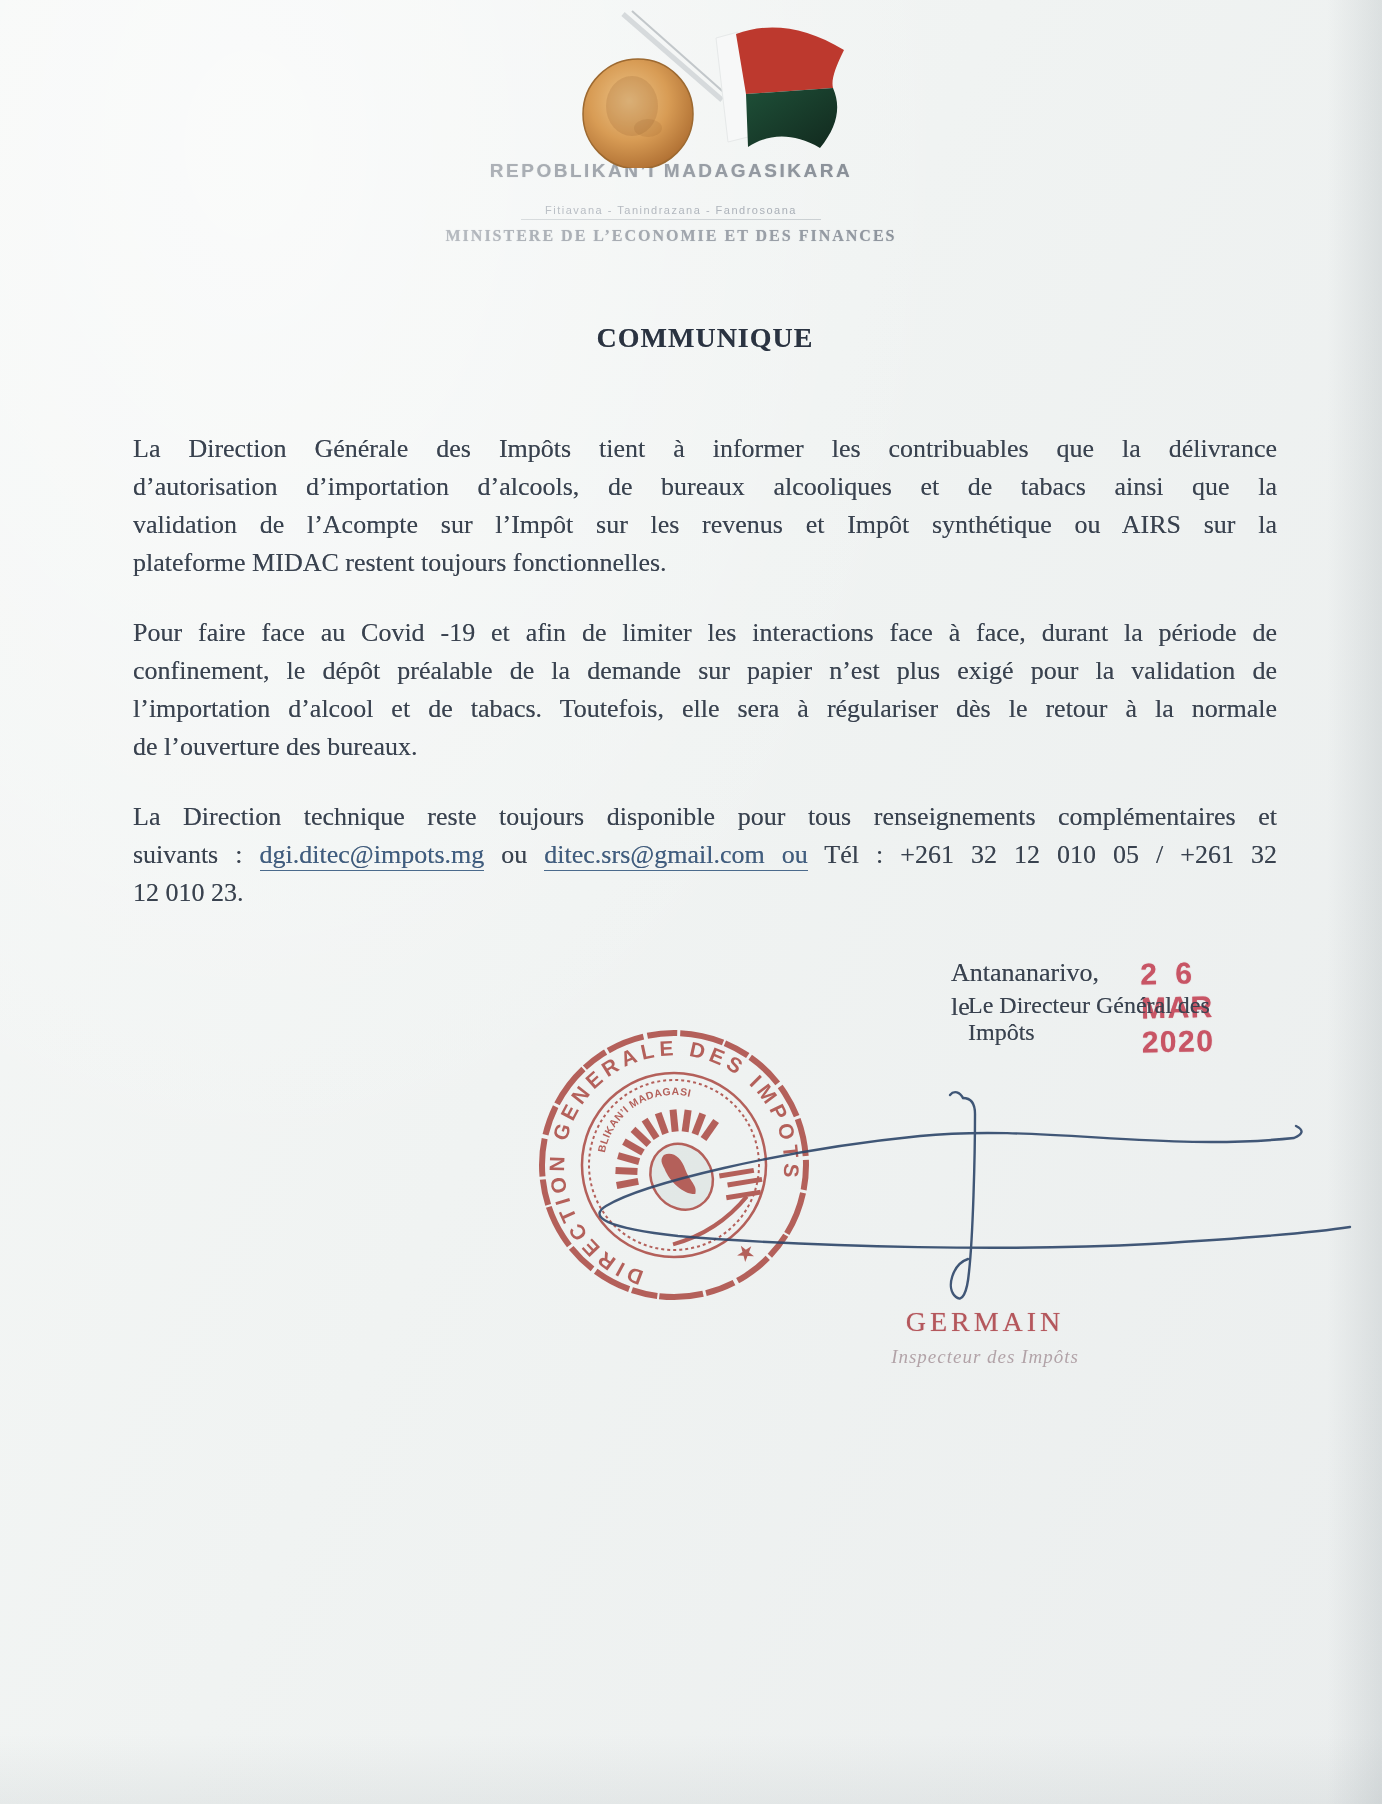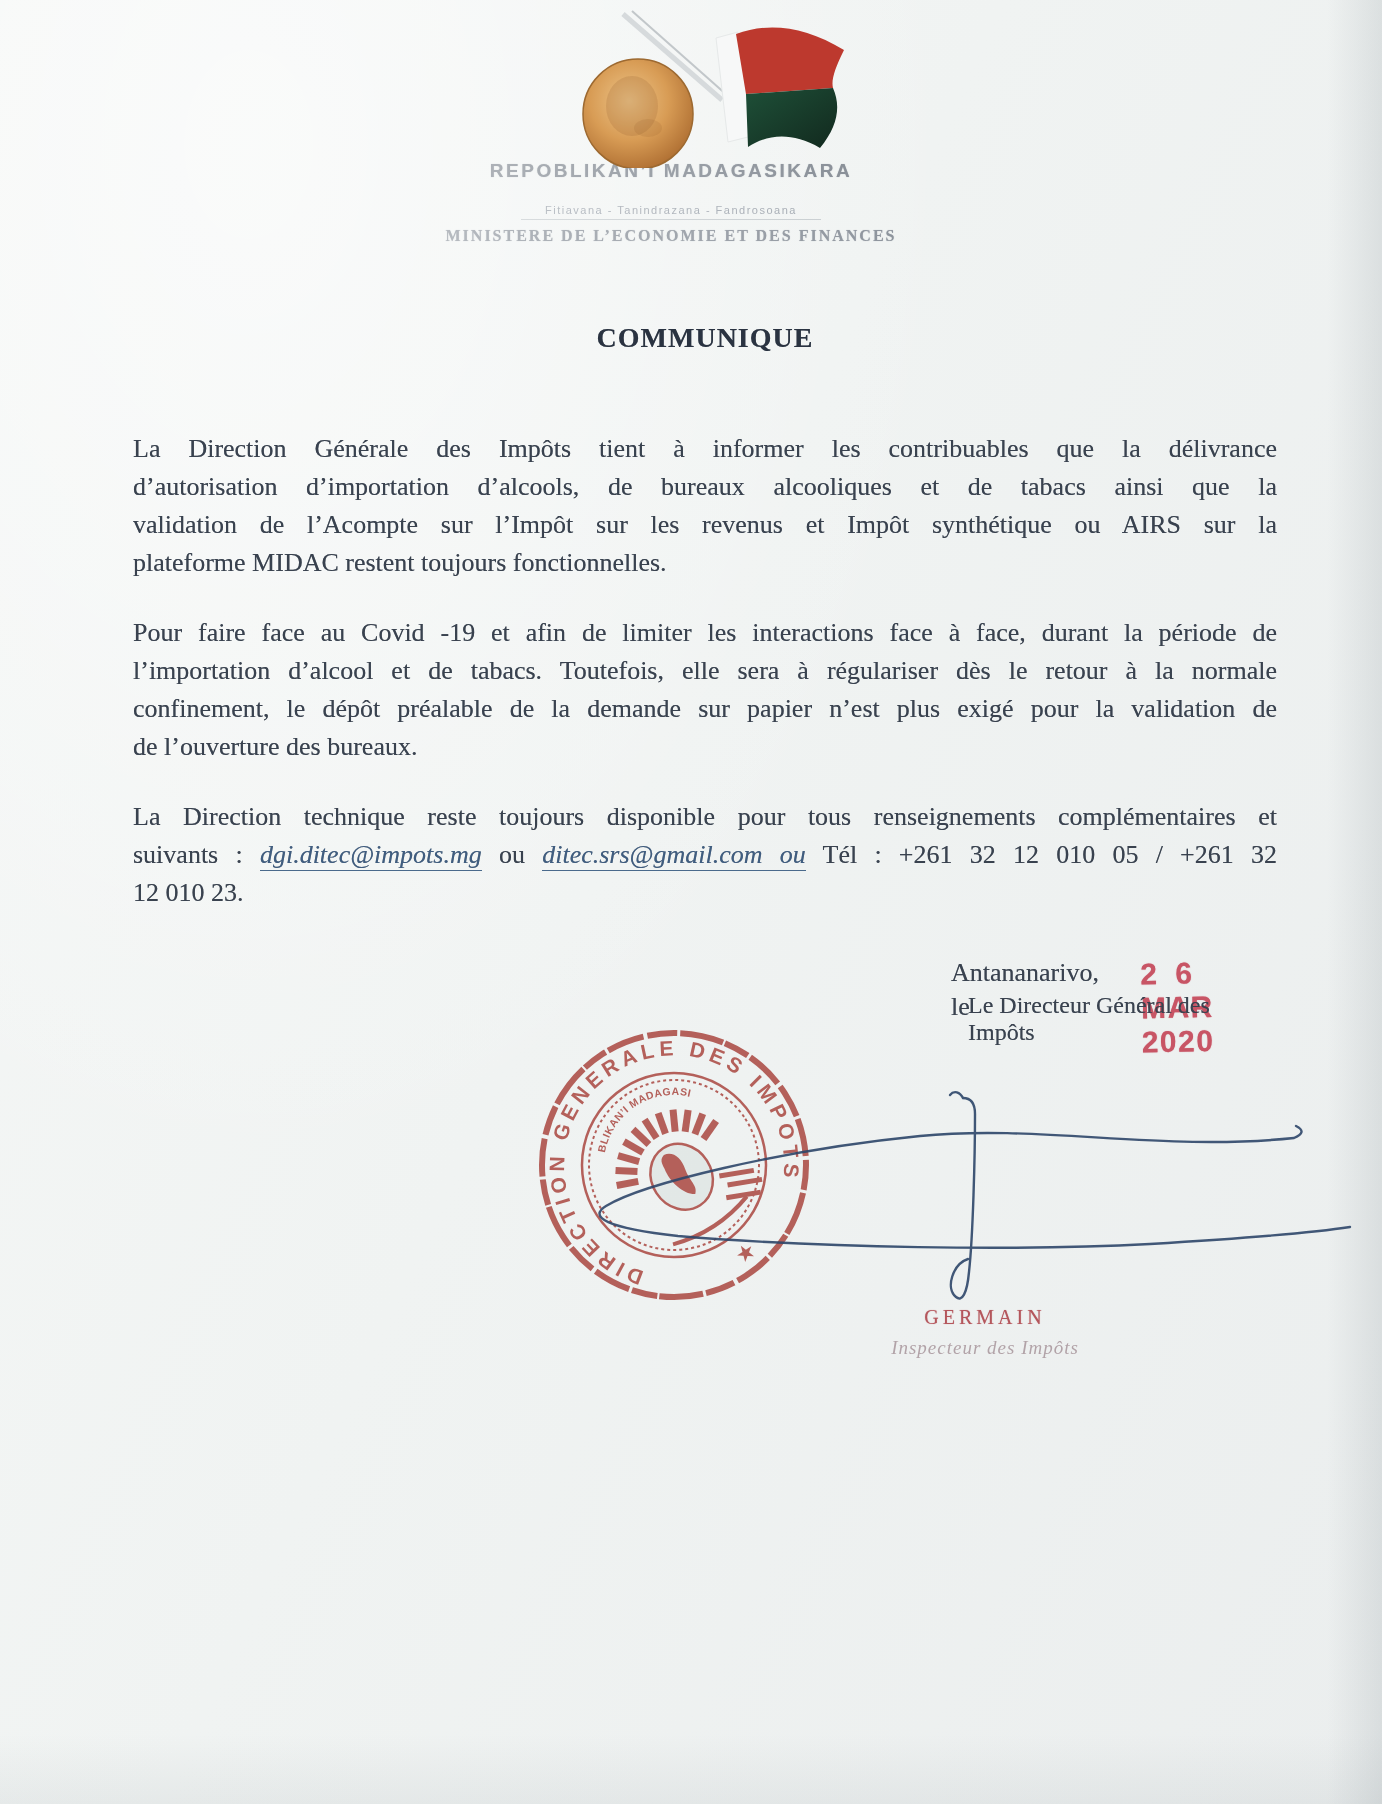--- a/index.html
+++ b/index.html
@@ -22,30 +22,30 @@
   
   .content{position:absolute;left:133px;top:0;width:1144px;z-index:2;
            text-shadow:0 0 .6px rgba(57,66,79,.55);}
   .title{position:absolute;top:322px;width:100%;text-align:center;font-weight:bold;
          font-size:28px;letter-spacing:1px;color:#2a3341;}
   .paras{position:absolute;top:430px;width:100%;font-size:26px;}
   .para{margin:0 0 32px 0;}
   .line{height:38px;line-height:38px;text-align:justify;text-align-last:justify;
         white-space:normal;}
   .line.last{text-align:right;text-align-last:left;}
-  .email{color:#3f5d80;border-bottom:1.6px solid #4a6a8c;padding-bottom:1px;cursor:pointer;font-style:italic;}
+  .email{color:#3f5d80;border-bottom:1.6px solid #4a6a8c;padding-bottom:1px;cursor:pointer;}
   .date-row{position:absolute;left:818px;top:956px;display:flex;align-items:flex-start;gap:42px;z-index:2;}
   .place{font-size:26px;line-height:34px;text-shadow:0 0 .6px rgba(57,66,79,.55);}
   .date-stamp{font-family:"Liberation Sans",sans-serif;font-weight:bold;font-size:30px;
         color:#c5485a;letter-spacing:1.5px;word-spacing:7px;transform:rotate(-1.2deg);
         opacity:.92;text-shadow:0 0 1px rgba(197,72,90,.7);}
   .director{position:absolute;left:835px;top:992px;font-size:24px;z-index:2;
         text-shadow:0 0 .6px rgba(57,66,79,.55);}
   .signer{position:absolute;left:820px;top:1306px;width:330px;text-align:center;z-index:2;}
-  .signer-name{font-size:20px;letter-spacing:4px;color:#b04a50;opacity:.92;
+  .signer-name{font-size:28px;letter-spacing:4px;color:#b04a50;opacity:.92;
         text-shadow:0 0 1px rgba(176,74,80,.6);}
   .signer-role{margin-top:8px;font-style:italic;font-size:19px;letter-spacing:1px;
         color:#a8969c;opacity:.85;filter:blur(.35px);}
   
   .logo-svg{position:absolute;left:520px;top:8px;z-index:1;}
   .seal-svg{position:absolute;left:474px;top:965px;z-index:3;mix-blend-mode:multiply;opacity:.82;}
   .sig-svg{position:absolute;left:0;top:0;z-index:4;pointer-events:none;}
   .seal-ring-text{font-family:"Liberation Sans",sans-serif;font-weight:bold;font-size:21px;
         letter-spacing:4.5px;fill:#b2433c;}
   .seal-inner-text{font-family:"Liberation Sans",sans-serif;font-weight:bold;font-size:10.5px;
@@ -95,22 +95,22 @@
     <div class="title">COMMUNIQUE</div>
     <div class="paras">
         <div class="para">
           <div class="line"><span>La Direction Générale des Impôts tient à informer les contribuables que la délivrance</span></div>
           <div class="line"><span>d’autorisation d’importation d’alcools, de bureaux alcooliques et de tabacs ainsi que la</span></div>
           <div class="line"><span>validation de l’Acompte sur l’Impôt sur les revenus et Impôt synthétique ou AIRS sur la</span></div>
           <div class="line last"><span>plateforme MIDAC restent toujours fonctionnelles.</span></div>
         </div>
         <div class="para">
           <div class="line"><span>Pour faire face au Covid -19 et afin de limiter les interactions face à face, durant la période de</span></div>
+          <div class="line"><span>confinement, le dépôt préalable de la demande sur papier n’est plus exigé pour la validation de</span></div>
           <div class="line"><span>l’importation d’alcool et de tabacs. Toutefois, elle sera à régulariser dès le retour à la normale</span></div>
-          <div class="line"><span>confinement, le dépôt préalable de la demande sur papier n’est plus exigé pour la validation de</span></div>
           <div class="line last"><span>de l’ouverture des bureaux.</span></div>
         </div>
         <div class="para">
           <div class="line"><span>La Direction technique reste toujours disponible pour tous renseignements complémentaires et</span></div>
           <div class="line"><span>suivants : </span><span class="email">dgi.ditec@impots.mg</span><span> ou </span><span class="email">ditec.srs@gmail.com ou</span><span> Tél : +261 32 12 010 05 / +261 32</span></div>
           <div class="line last"><span>12 010 23.</span></div>
         </div>
       </div>
     <div class="date-row">
       <span class="place">Antananarivo, le</span>

